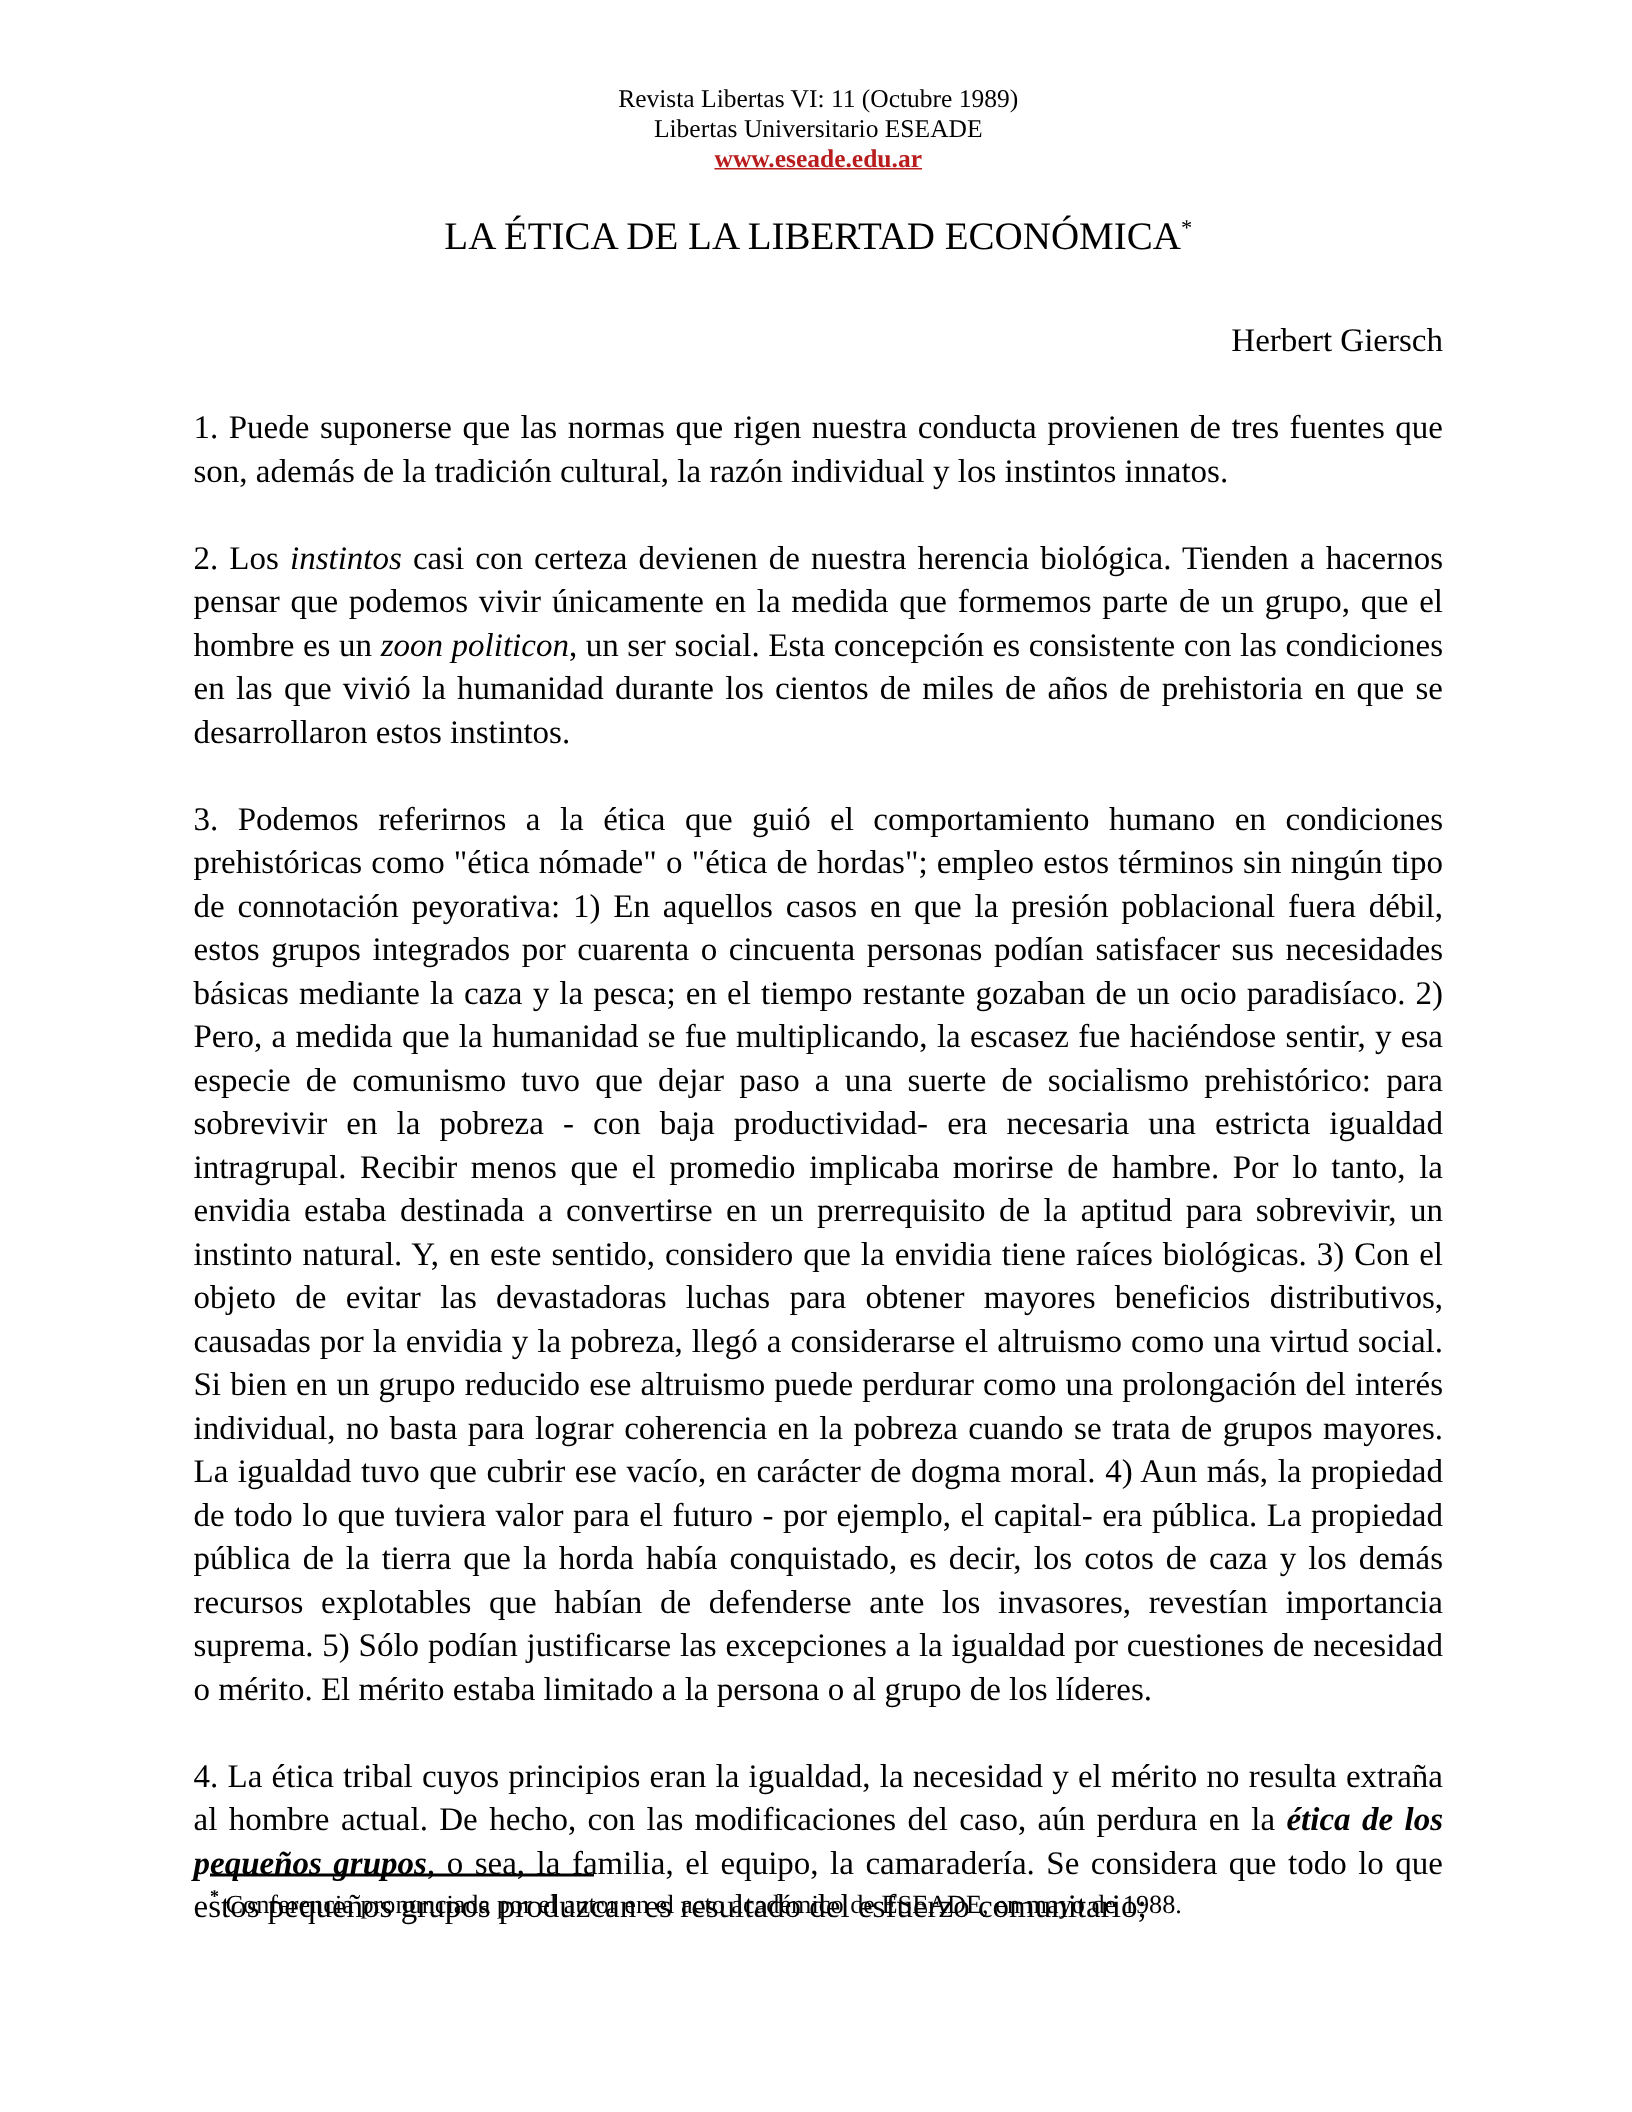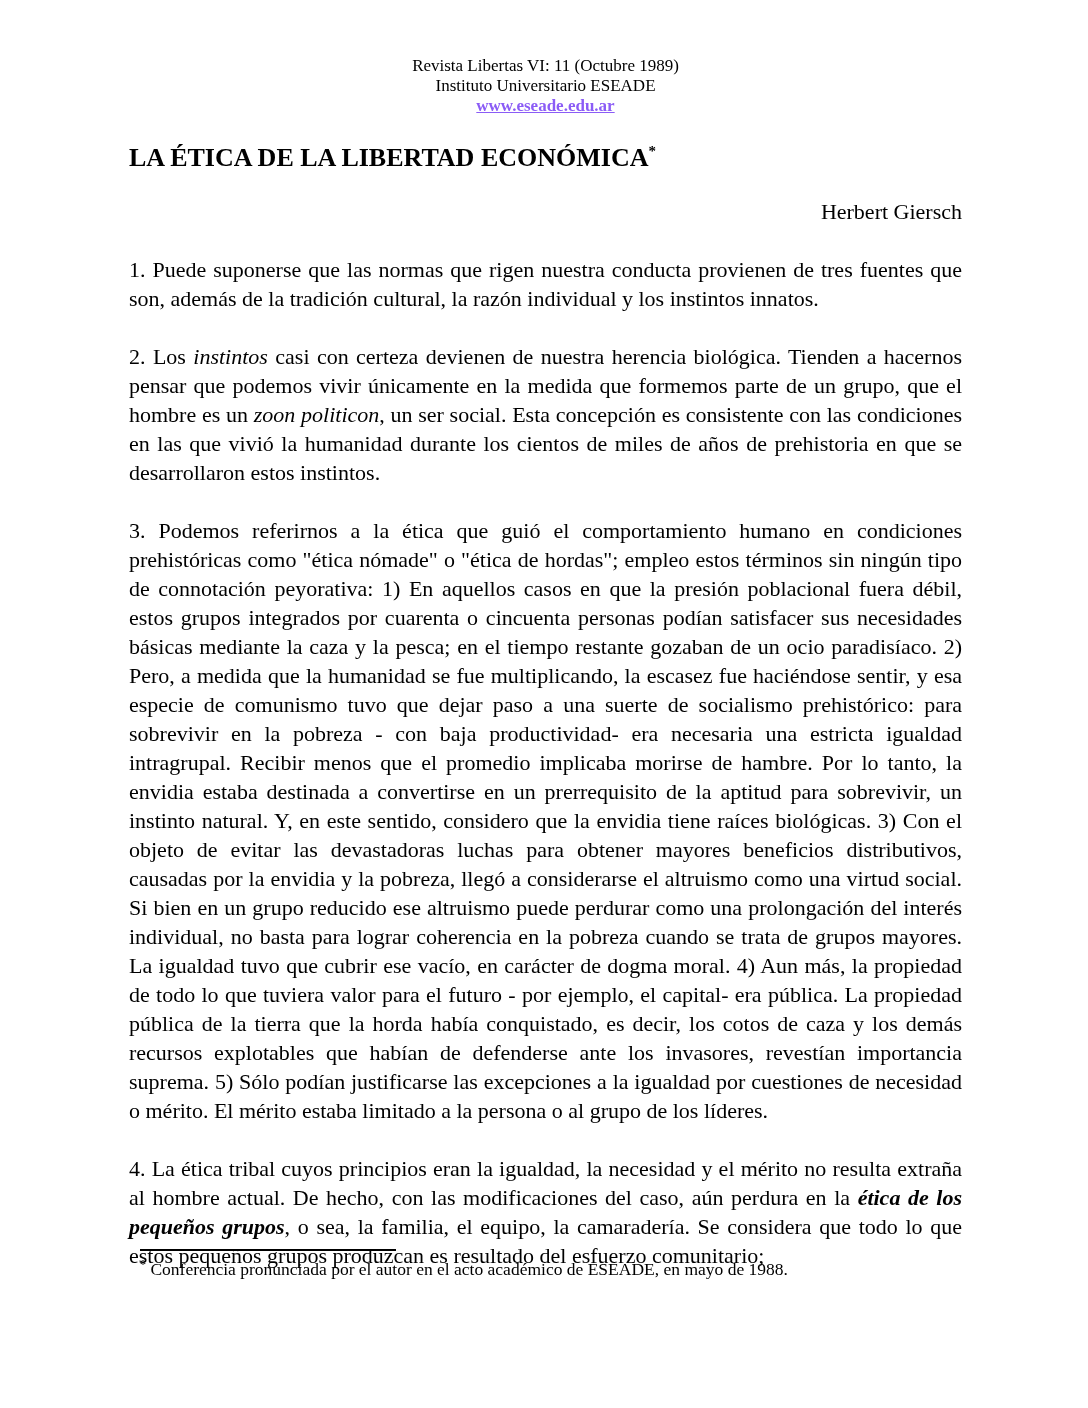--- a/index.html
+++ b/index.html
@@ -17,40 +17,41 @@
     box-sizing: border-box;
     padding: 56px 126px 18px 129px;
     overflow: hidden;
   }
   .header {
     text-align: center;
     font-size: 17px;
     line-height: 20px;
   }
   .header a {
-    color: #8b5cf6;
+    color: #b91c1c;
     font-weight: bold;
     text-decoration: underline;
     cursor: pointer;
   }
   h1.title {
+    text-align: center;
     font-size: 26px;
     line-height: 30px;
-    font-weight: bold;
+    font-weight: normal;
     margin: 27px 0 0 0;
   }
   h1.title sup {
     font-size: 15px;
     line-height: 0;
   }
   .author {
     text-align: right;
     font-size: 22px;
     line-height: 28px;
-    margin-top: 25px;
+    margin-top: 40px;
   }
   .body-text {
     margin-top: 16px;
     font-family: Liberation Serif, serif;
   }
   .body-text p {
     font-size: 22px;
     line-height: 29px;
     text-align: justify;
     margin: 29px 0 0 0;
@@ -78,21 +79,21 @@
     line-height: 0;
   }
 </style>
 </head>
 <body>
 
 <div class="page">
 
   <div class="header">
     <div>Revista Libertas VI: 11 (Octubre 1989)</div>
-    <div>Instituto Universitario ESEADE</div>
+    <div>Libertas Universitario ESEADE</div>
     <div><a>www.eseade.edu.ar</a></div>
   </div>
 
   <h1 class="title"><span>LA ÉTICA DE LA LIBERTAD ECONÓMICA</span><sup>*</sup></h1>
 
   <div class="author">Herbert Giersch</div>
 
   <div class="body-text" id="article-body">
       <p><span>1. Puede suponerse que las normas que rigen nuestra conducta provienen de tres fuentes que son, además de la tradición cultural, la razón individual y los instintos innatos.</span></p>
       <p><span>2. Los </span><span class="italic">instintos</span><span> casi con certeza devienen de nuestra herencia biológica. Tienden a hacernos pensar que podemos vivir únicamente en la medida que formemos parte de un grupo, que el hombre es un </span><span class="italic">zoon politicon</span><span>, un ser social. Esta concepción es consistente con las condiciones en las que vivió la humanidad durante los cientos de miles de años de prehistoria en que se desarrollaron estos instintos.</span></p>

